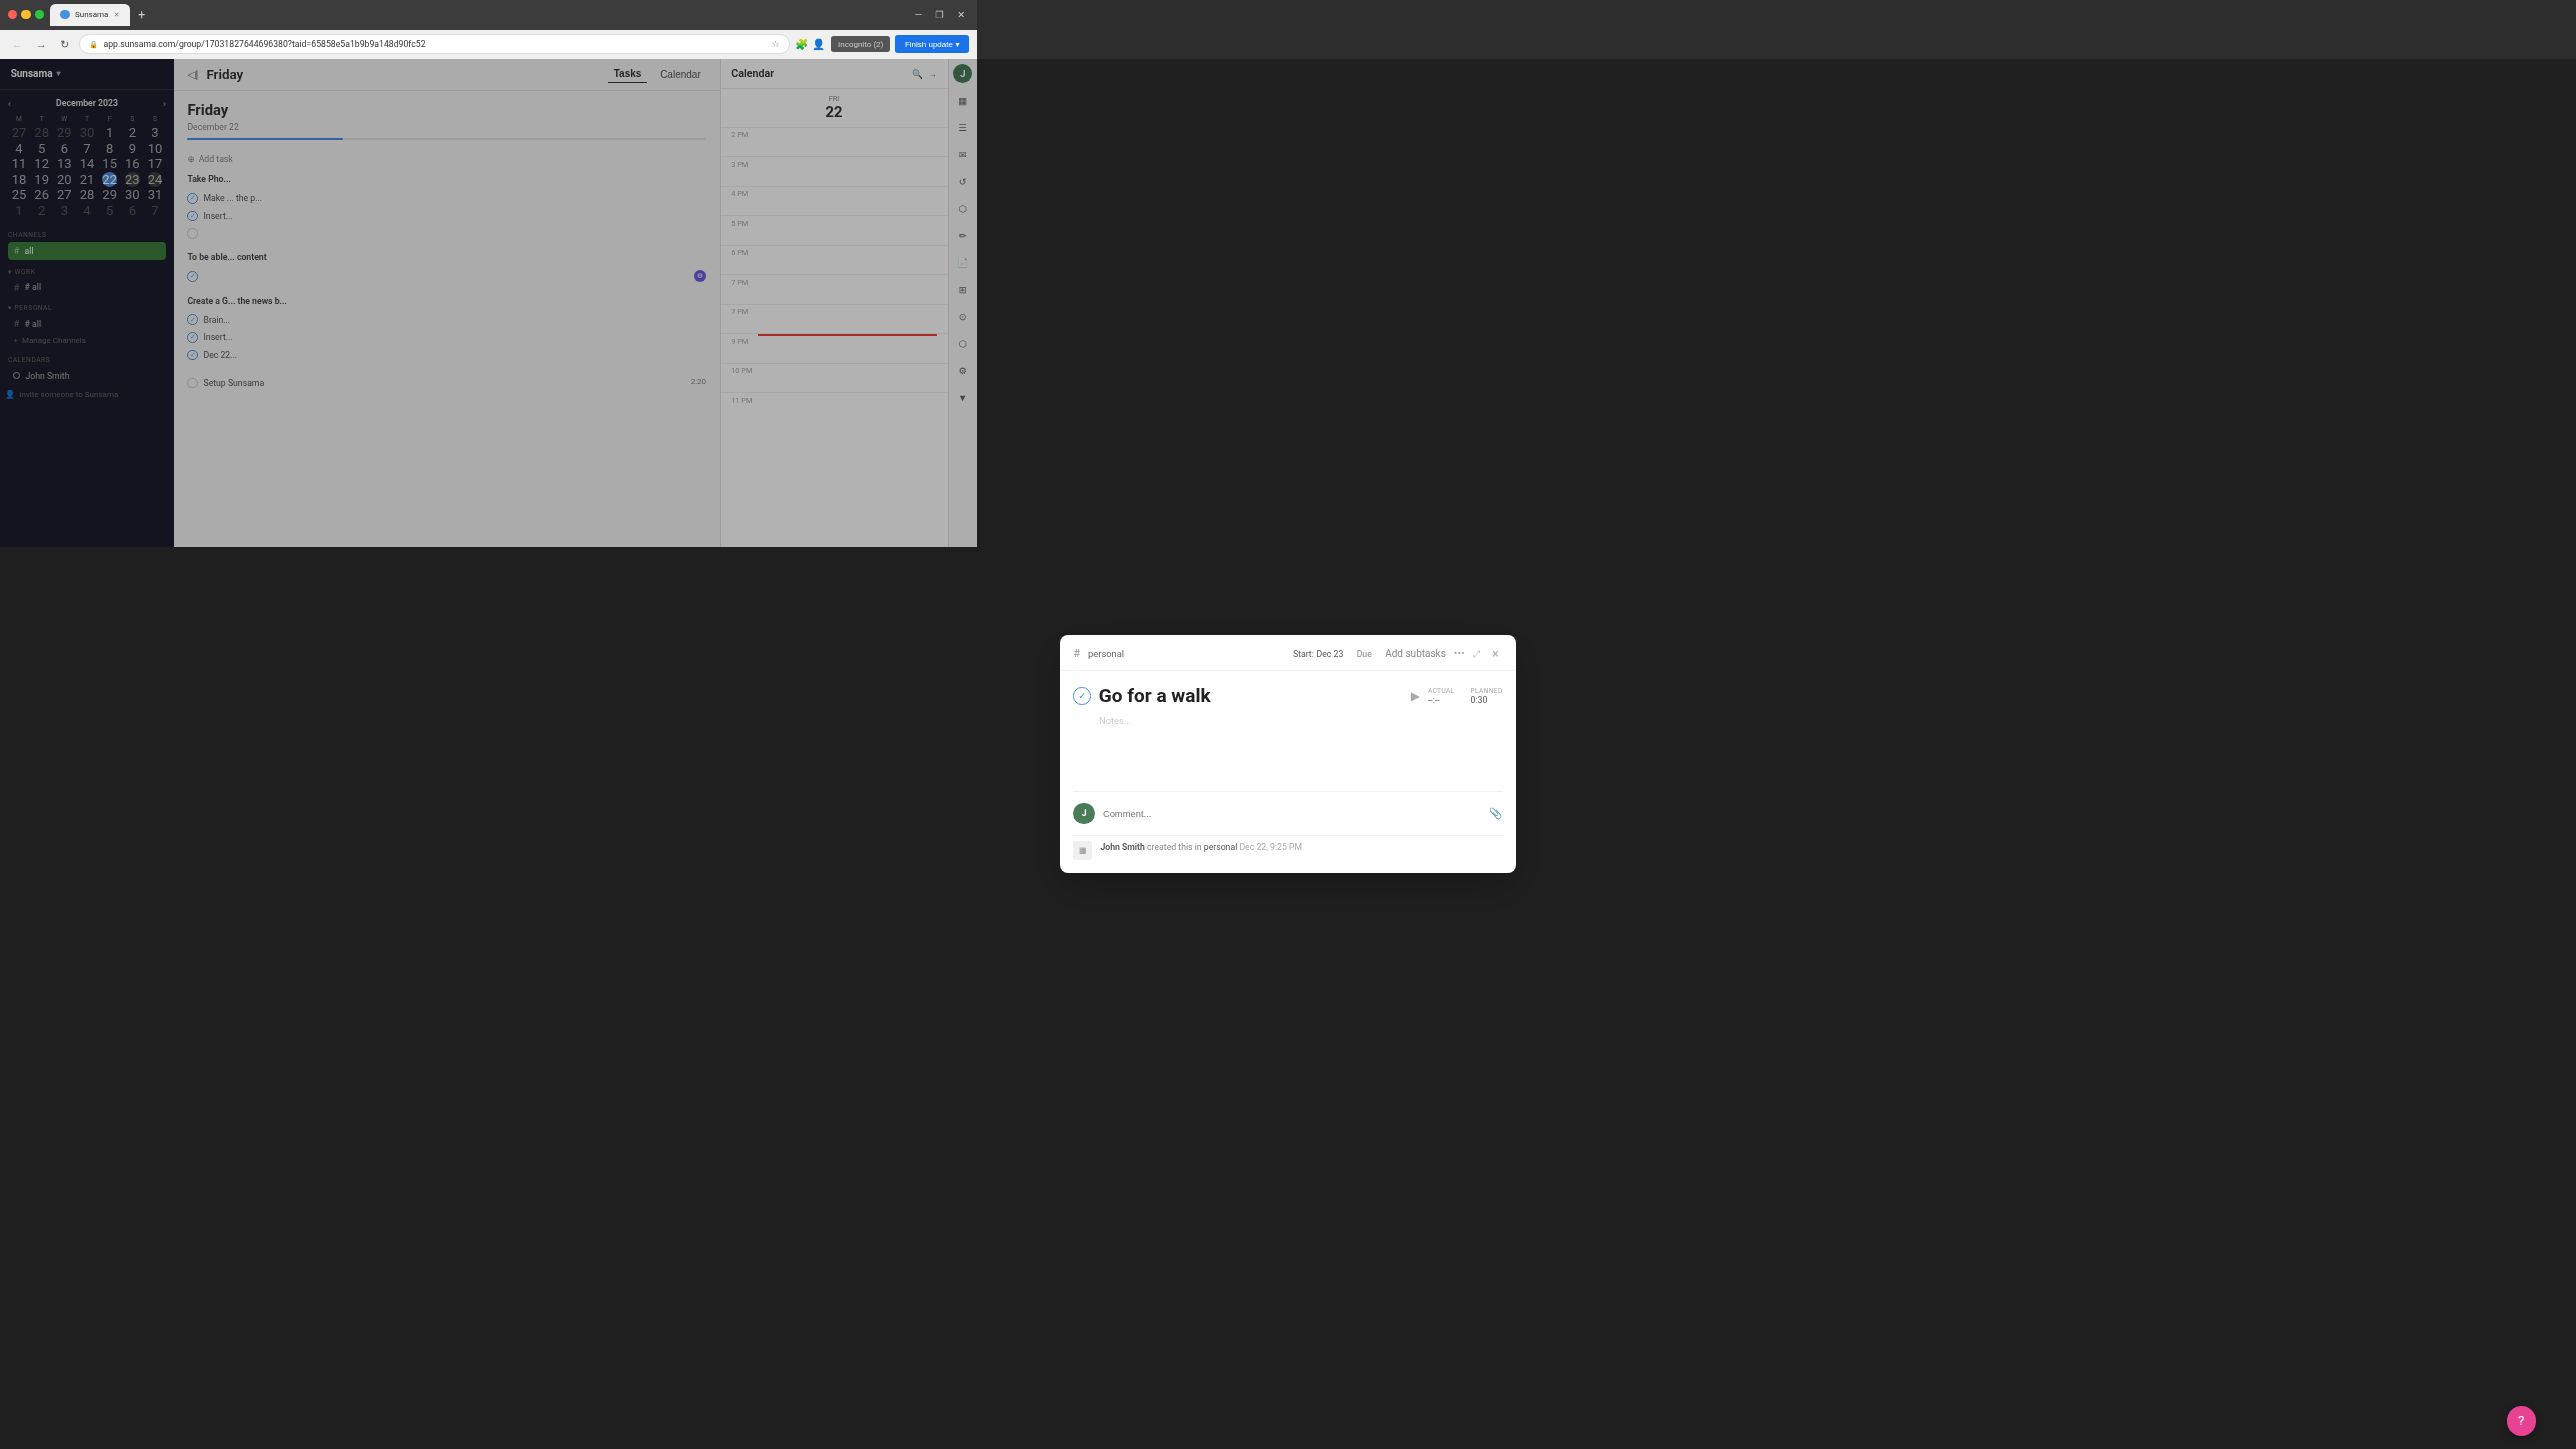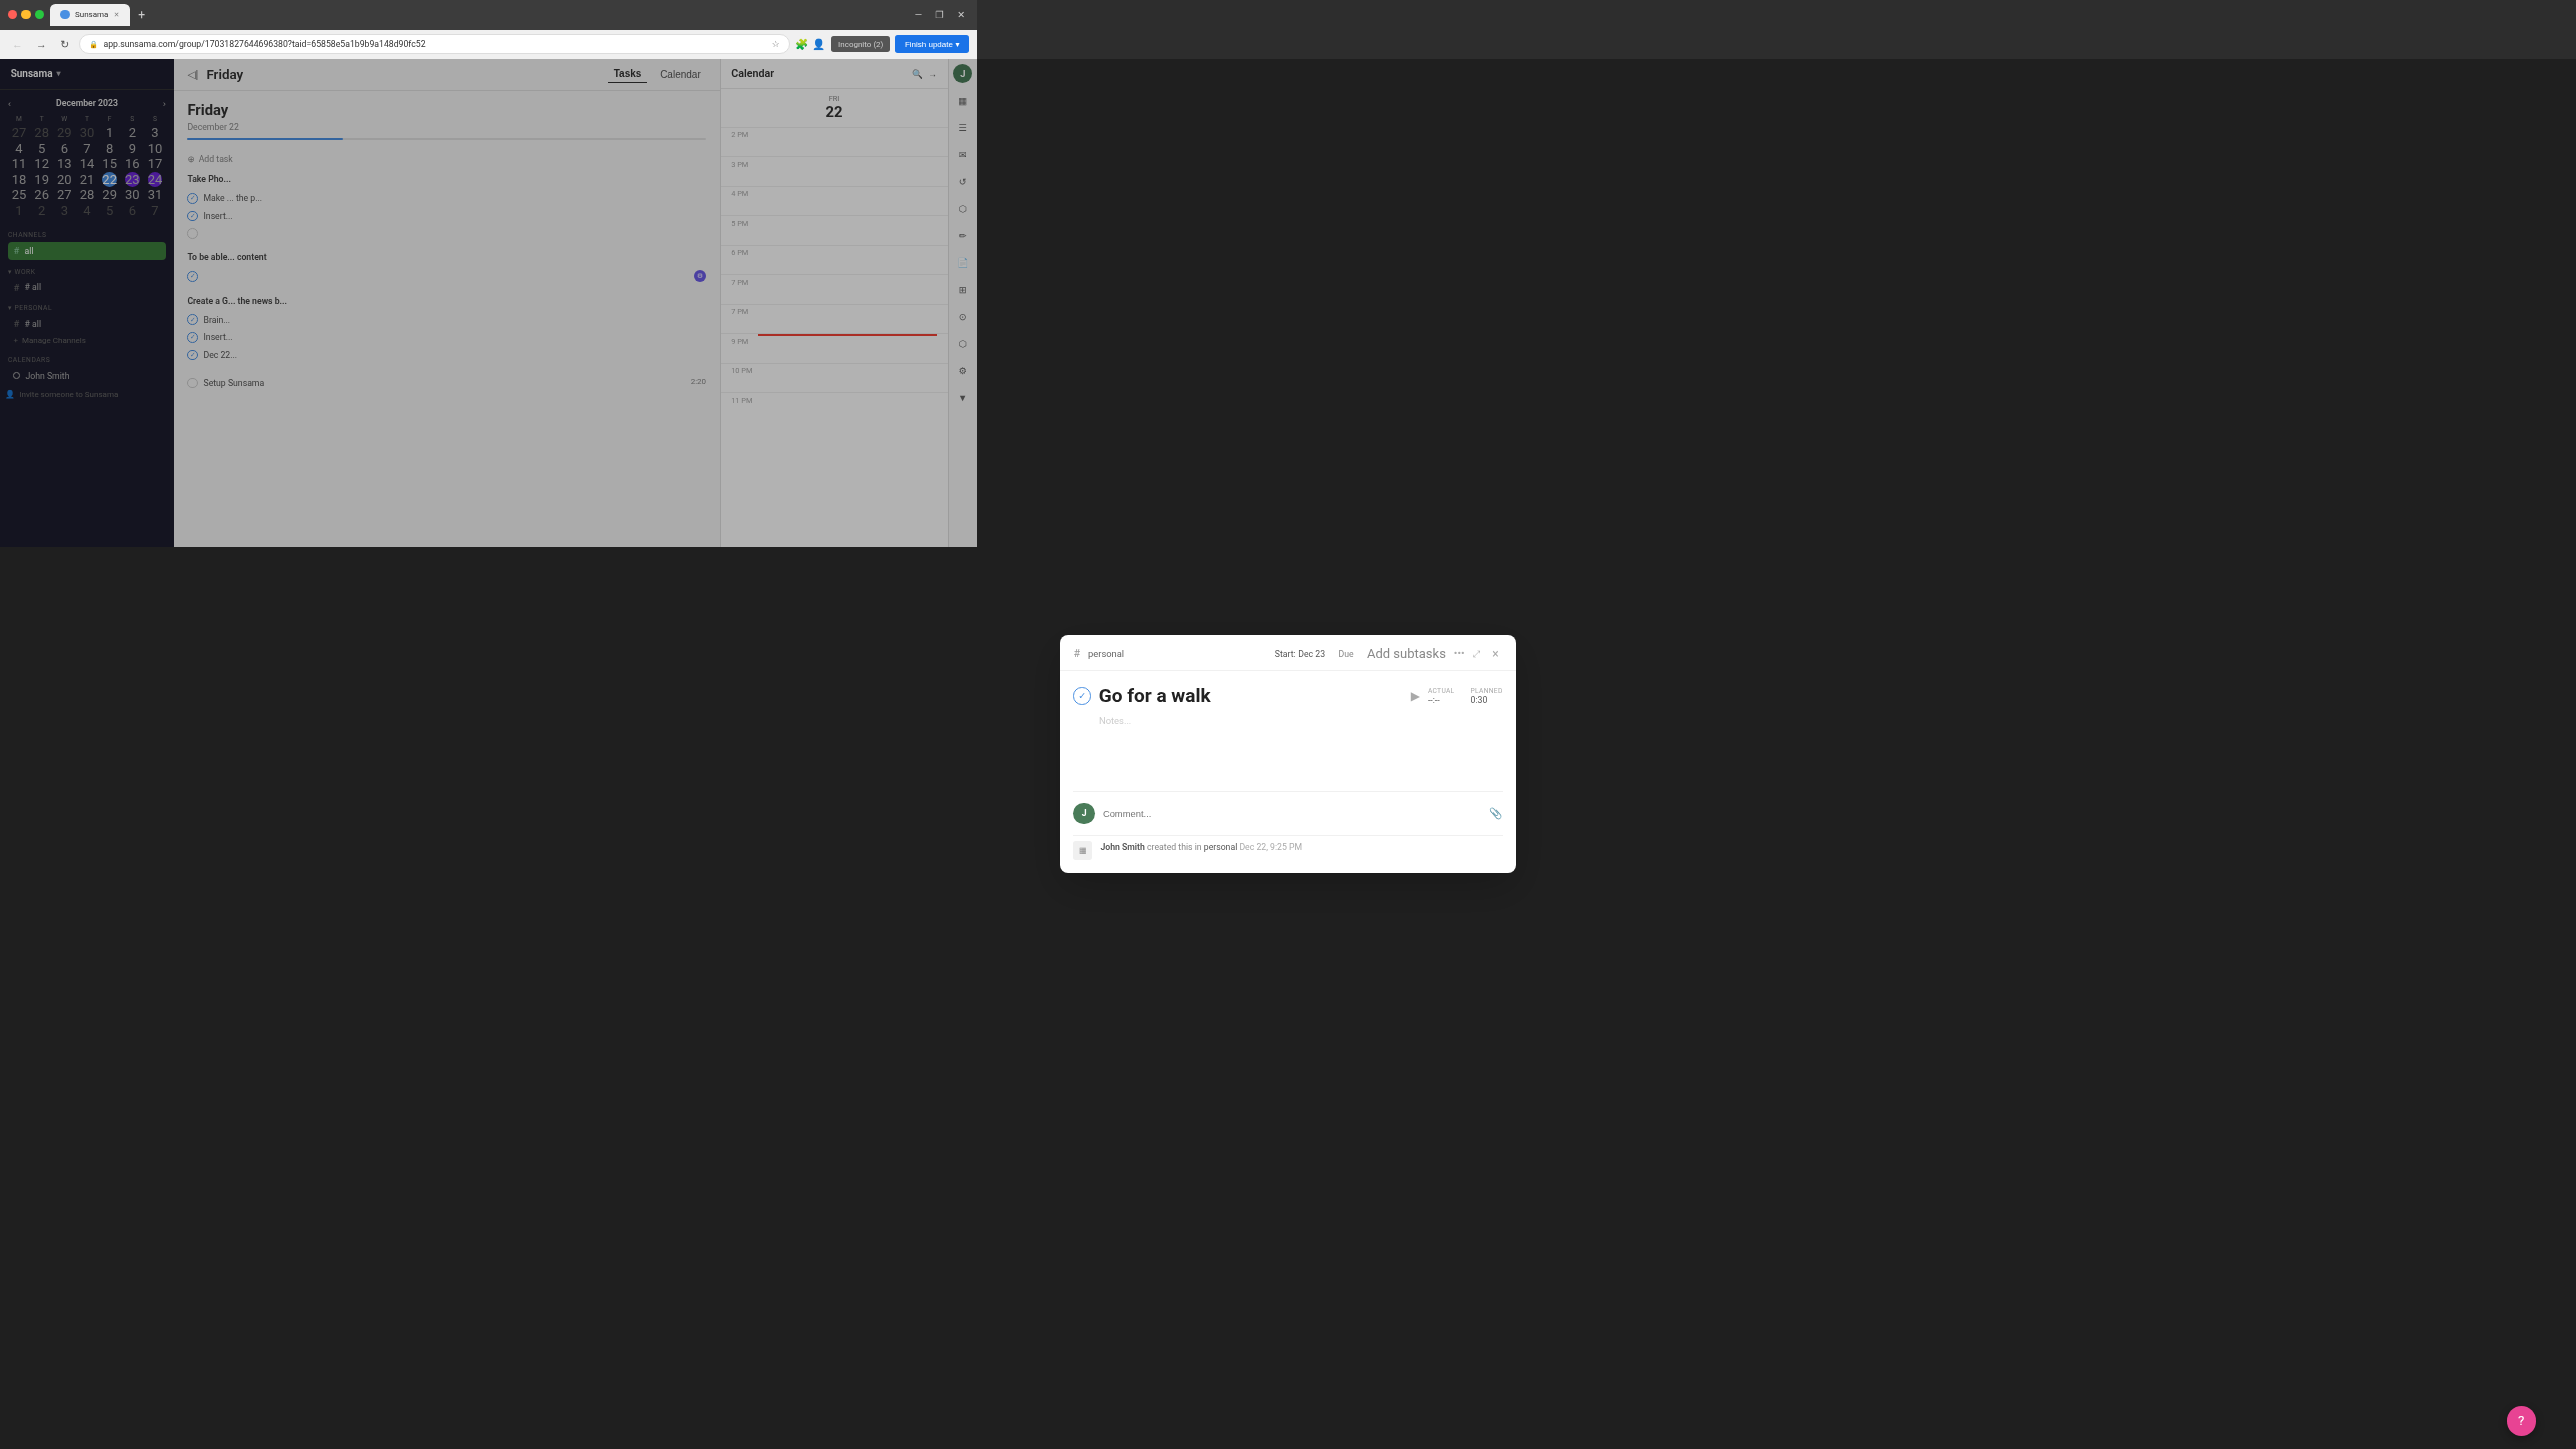--- a/index.html
+++ b/index.html
@@ -218,21 +218,21 @@
       justify-content: center;
       margin: 0 auto;
     }
     .mini-cal-day.other-month { color: #555; }
     .mini-cal-day.today {
       background: #4a90e2;
       color: white;
       border-radius: 50%;
     }
     .mini-cal-day.selected-range {
-      background: #6d28d9;
+      background: #404040;
       color: #bbb;
       border-radius: 50%;
       text-align: center;
     }
 
     
     .sidebar-section {
       padding: 5.4px 8px 2.7px;
     }
     .sidebar-section-header {
@@ -570,21 +570,21 @@
       text-align: right;
     }
     .modal-due {
       font-size: 8.7px;
       color: #888;
       cursor: pointer;
       padding: 2px 5.4px;
       border-radius: 2.7px;
     }
     .modal-add-subtasks {
-      font-size: 13px;
+      font-size: 10px;
       color: #888;
       cursor: pointer;
     }
     .modal-more {
       color: #aaa;
       cursor: pointer;
       font-size: 10.7px;
     }
     .modal-expand {
       color: #aaa;

